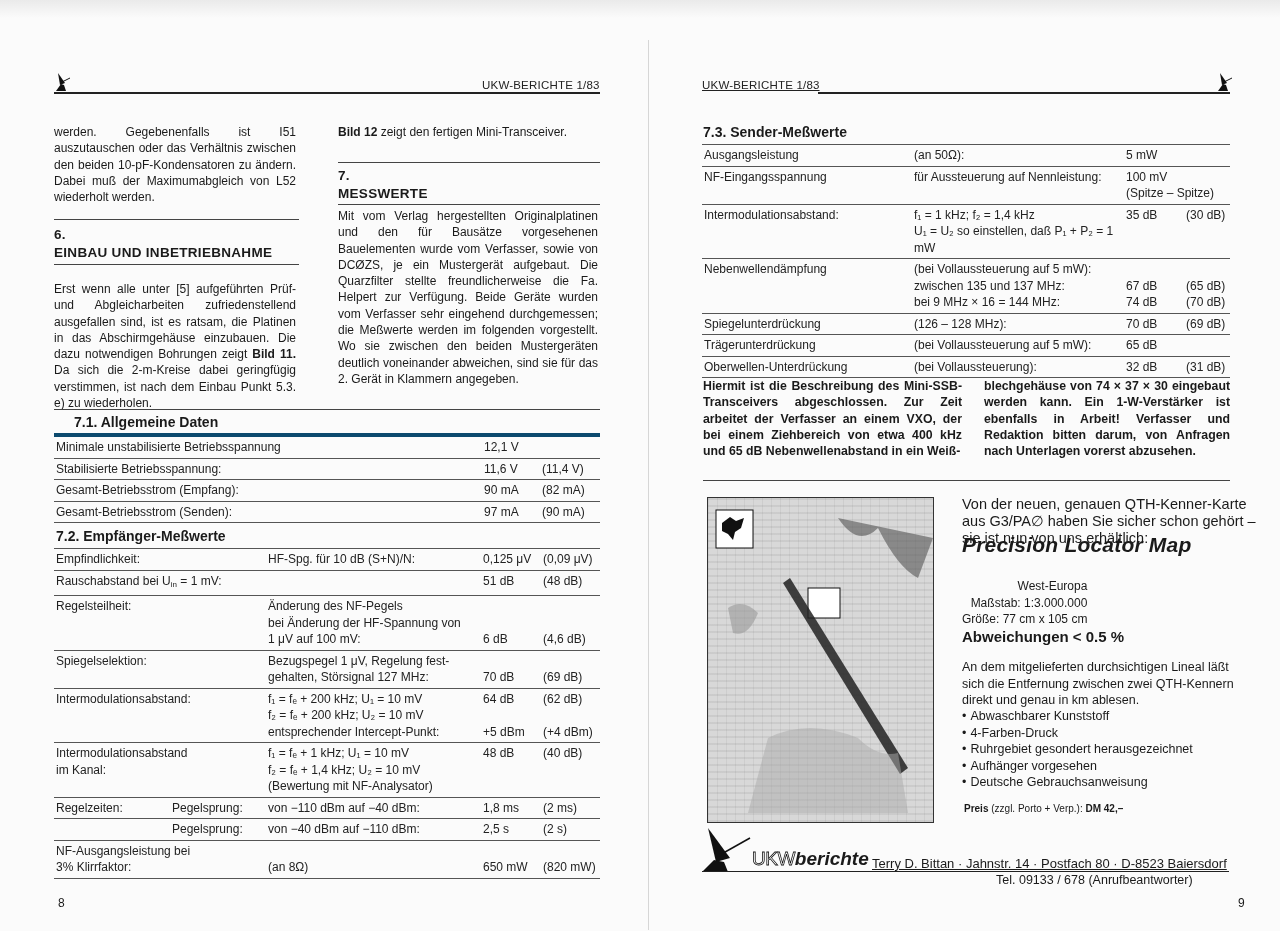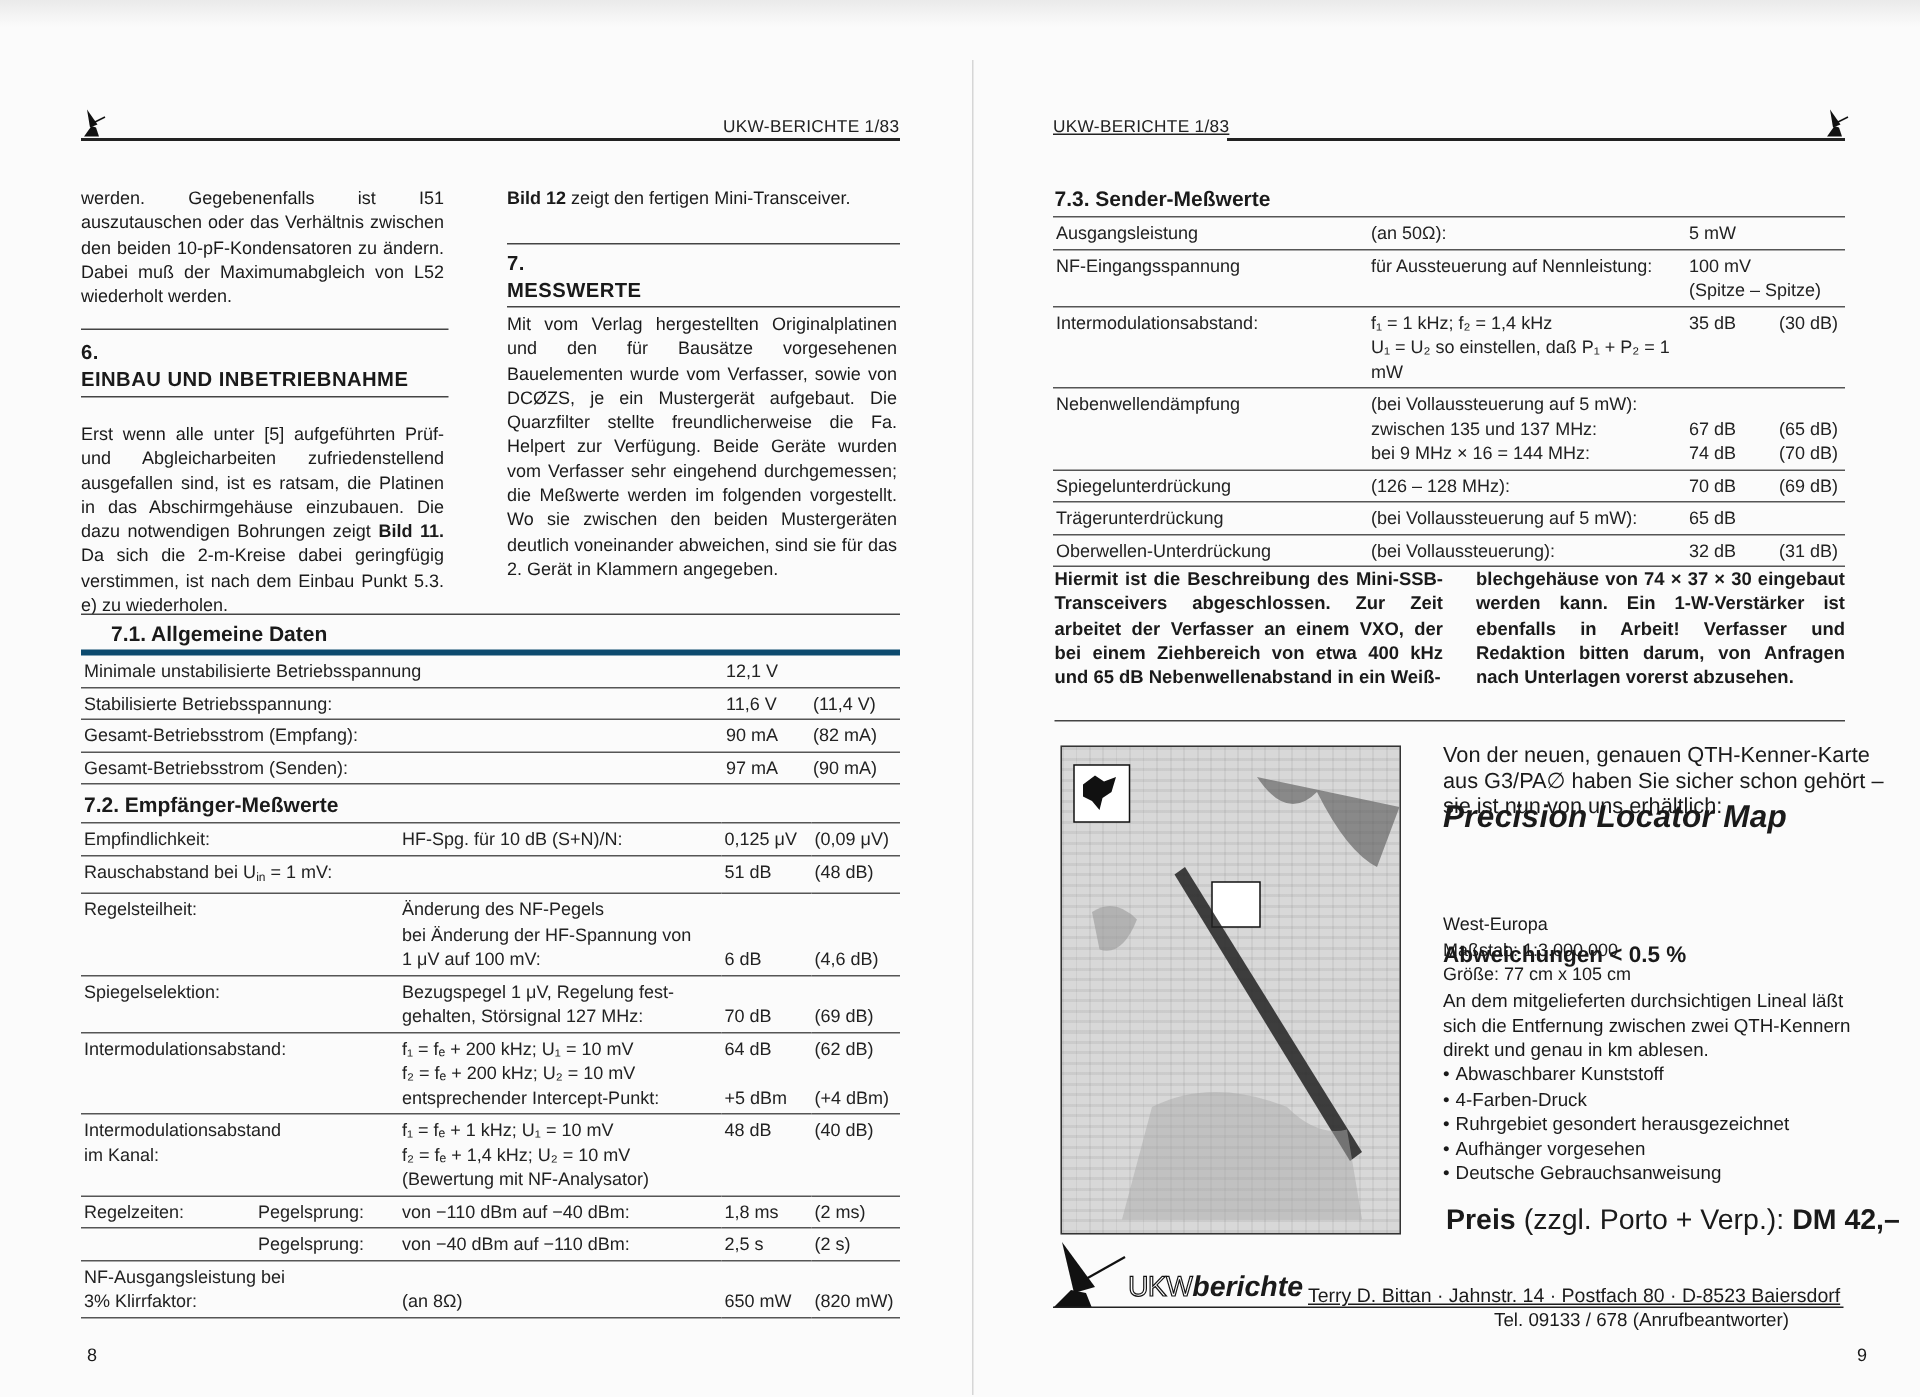--- a/index.html
+++ b/index.html
@@ -26,21 +26,21 @@
   sub { font-size:8px; vertical-align:-2px; }
 
   .pageno { position:absolute; font-size:12px; top:896px; }
 
   .ad-text { position:absolute; font-size:14.5px; line-height:17px; color:#1a1a1a; }
   .ad-title { position:absolute; font-size:21px; font-weight:bold; letter-spacing:0.2px; }
   .ad-small { position:absolute; font-size:12px; line-height:16.5px; }
   .ad-abw { position:absolute; font-size:15px; font-weight:bold; }
   .ad-list { position:absolute; font-size:12.5px; line-height:16.5px; margin:0; padding:0; list-style:none; }
   .ad-list li:before { content:"\2022"; margin-right:4px; }
-  .ad-price { position:absolute; font-size:19px; }
+  .ad-price { position:absolute; font-size:10px; }
   .map { position:absolute; left:707px; top:497px; width:225px; height:324px; border:1px solid #333;
          background:
            linear-gradient(135deg, transparent 40%, rgba(0,0,0,0.0) 40%),
            repeating-linear-gradient(0deg, rgba(0,0,0,0.06) 0 2px, transparent 2px 7px),
            repeating-linear-gradient(90deg, rgba(0,0,0,0.05) 0 1px, transparent 1px 9px),
            #d8d8d8; overflow:hidden; }
   .footer-addr { position:absolute; font-size:13px; }
 </style>
 </head>
 <body>
@@ -445,21 +445,21 @@
       <path d="M20 110 q15 -10 30 5 q-10 25 -25 20 z" fill="#999" opacity="0.6"></path>
       <path d="M60 240 q40 -20 90 0 q20 20 40 15 l10 60 l-160 0 z" fill="#aaa" opacity="0.5"></path>
     </svg>
   </div>
   <div class="ad-text" style="left:322px;top:496px;">
     <div>Von der neuen, genauen QTH-Kenner-Karte</div>
     <div>aus G3/PA∅ haben Sie sicher schon gehört –</div>
     <div>sie ist nun von uns erhältlich:</div>
   </div>
   <div class="ad-title" style="left:322px;top:533px;font-style:italic;">Precision Locator Map</div>
-  <div class="ad-small" style="left:322px;top:608px;">
+  <div class="ad-small" style="left:322px;top:578px;text-align:right;">
     <div>West-Europa</div>
     <div>Maßstab: 1:3.000.000</div>
     <div>Größe: 77 cm x 105 cm</div>
   </div>
   <div class="ad-abw" style="left:322px;top:628px;">Abweichungen &lt; 0.5 %</div>
   <div class="ad-small" style="left:322px;top:659px;font-size:12.5px;">
     <div>An dem mitgelieferten durchsichtigen Lineal läßt</div>
     <div>sich die Entfernung zwischen zwei QTH-Kennern</div>
     <div>direkt und genau in km ablesen.</div>
   </div>

